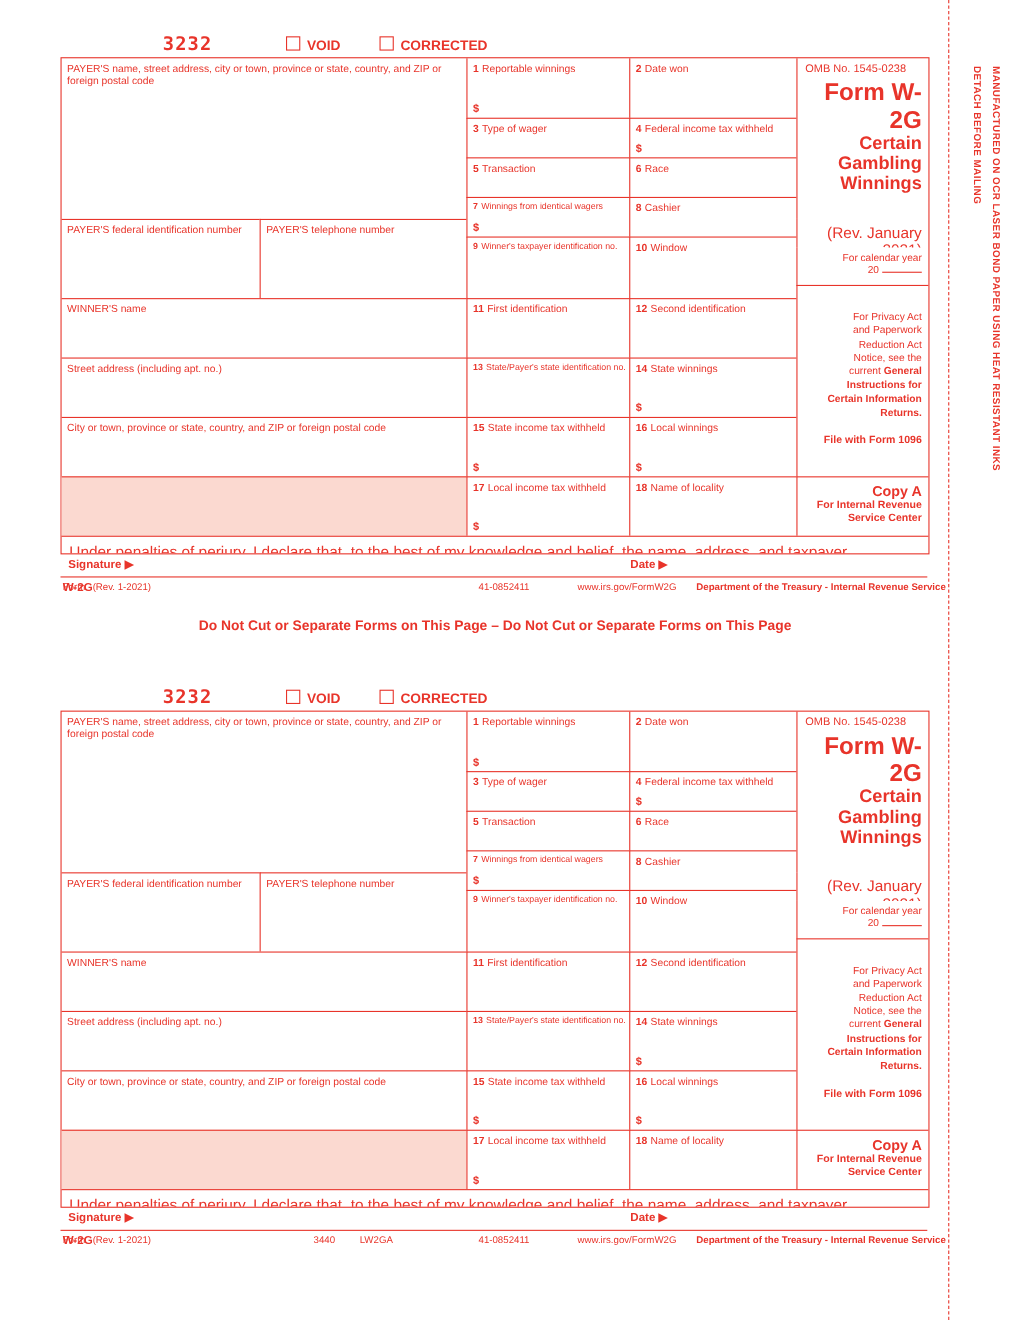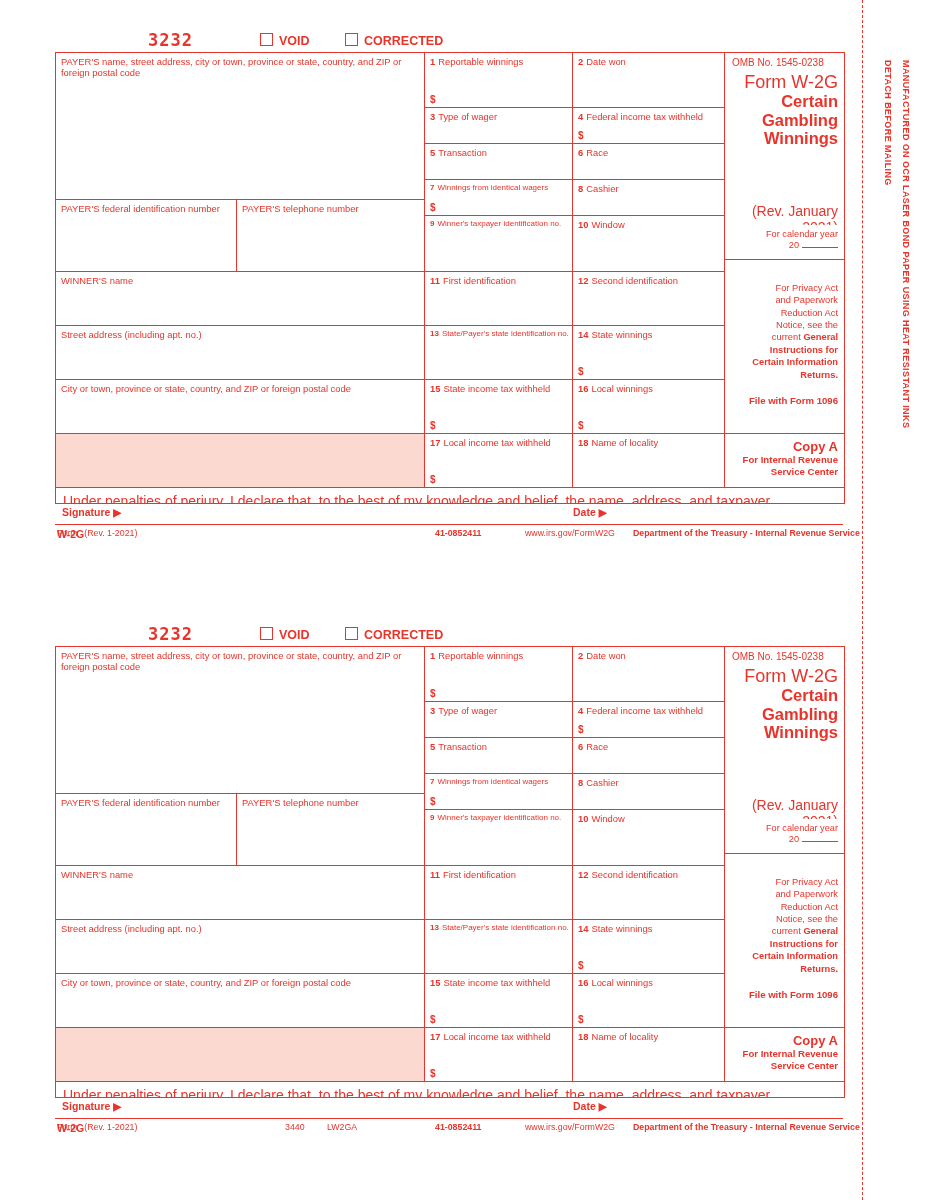--- a/index.html
+++ b/index.html
@@ -131,22 +131,22 @@
   .shade {
     background: #fbd9d0;
   }
 
   
   .omb {
     font-size: 10px;
     padding: 4px 0 0 7px;
   }
   .title-w2g {
-    font-size: 18px;
-    font-weight: normal;
+    font-size: 22px;
+    font-weight: bold;
     text-align: right;
     padding-right: 6px;
     line-height: 1.12;
   }
   .title-sub {
     font-size: 16.5px;
     font-weight: bold;
     text-align: right;
     padding-right: 6px;
     line-height: 1.12;
@@ -217,21 +217,21 @@
     position: relative;
     height: 16px;
     font-size: 8.8px;
     margin-top: 3px;
   }
   .footer span { position: absolute; top: 0; white-space: nowrap; }
   .footer .f-form { left: 2px; }
   .footer .f-form b { font-size: 10.5px; }
   .footer .f-cat { left: 230px; }
   .footer .f-lw { left: 272px; }
-  .footer .f-ein { left: 380px; font-weight: bold; }
+  .footer .f-ein { left: 380px; }
   .footer .f-url { left: 470px; }
   .footer .f-dept { left: 578px; font-weight: bold; }
 
   .donotcut {
     position: absolute;
     left: 55px;
     top: 562px;
     width: 790px;
     text-align: center;
     font-size: 12.6px;
@@ -396,20 +396,21 @@
     <div style="border-top:1.2px solid #e8342a;width:788px;"></div>
 
     <div class="footer">
       <span class="f-form"><span>Form</span> <b>W-2G</b> <span>(Rev. 1-2021)</span></span>
       <span class="f-ein">41-0852411</span>
       <span class="f-url">www.irs.gov/FormW2G</span>
       <span class="f-dept">Department of the Treasury - Internal Revenue Service</span>
     </div>
   </div>
 
+  <div class="donotcut">Do Not Cut or Separate Forms on This Page  –  Do Not Cut or Separate Forms on This Page</div>
 
   <div class="form bottom">
 
     <div class="hdr">
       <div class="code-3232">3232</div>
       <div class="chk void"><span class="box"></span><span>VOID</span></div>
       <div class="chk corrected"><span class="box"></span><span>CORRECTED</span></div>
     </div>
 
     <div class="grid">

